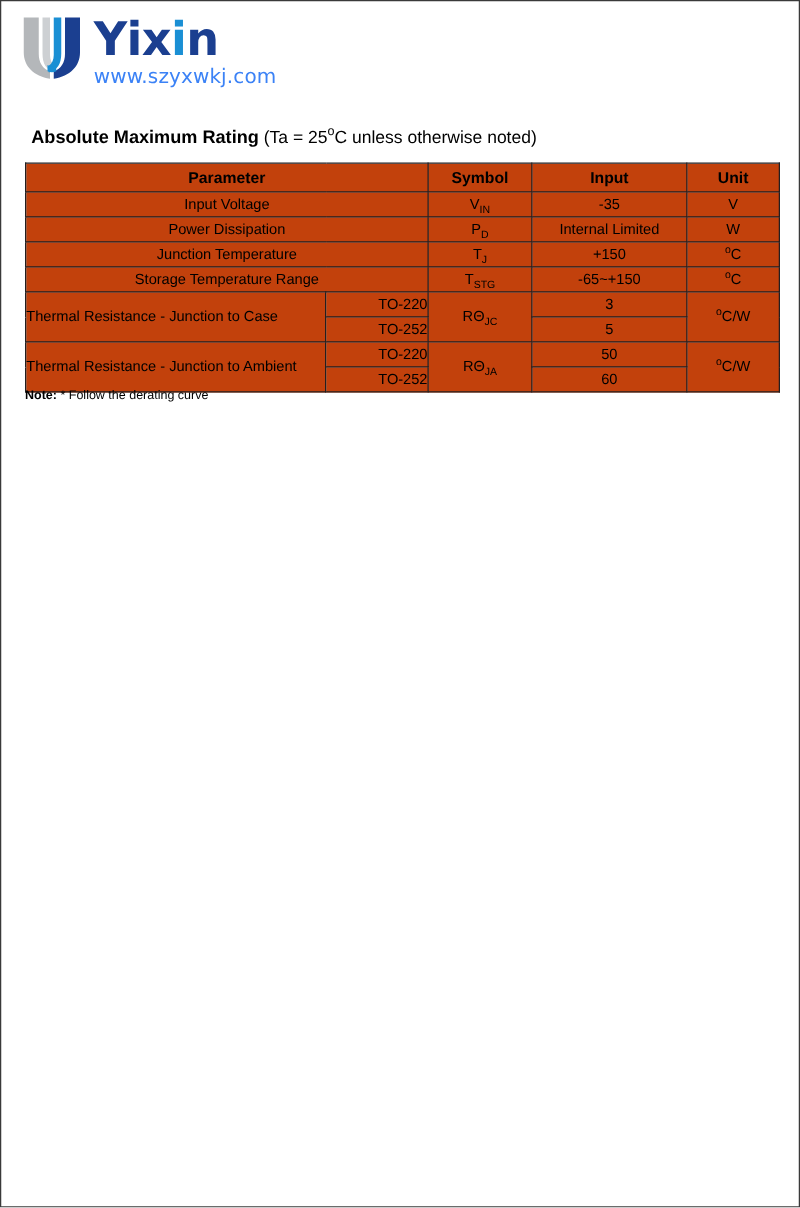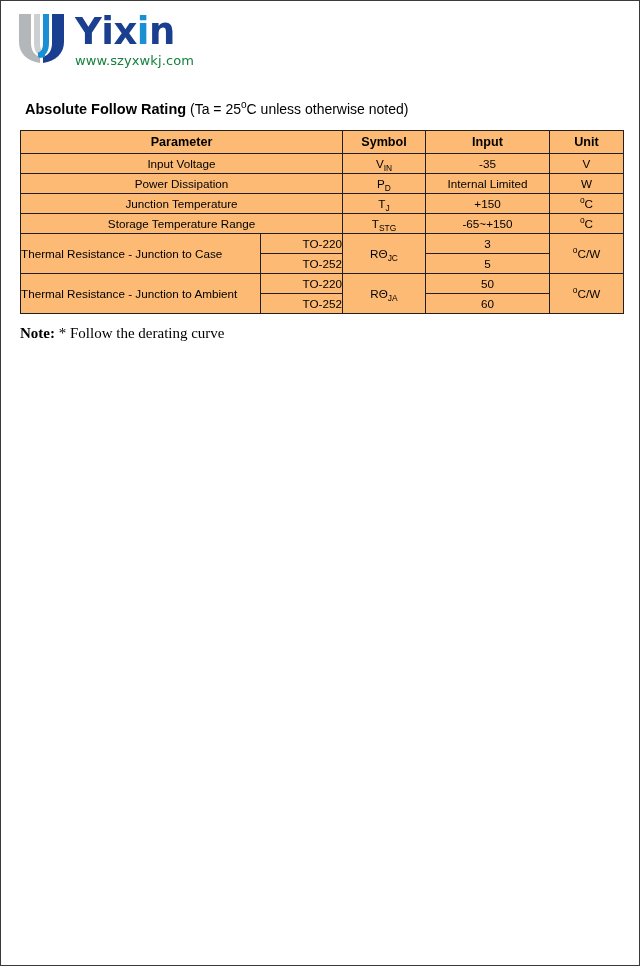--- a/index.html
+++ b/index.html
@@ -51,22 +51,22 @@
     font-size: 37px;
     font-weight: bold;
     letter-spacing: -0.5px;
     line-height: 40px;
     color: #1b3f90;
     white-space: nowrap;
   }
   .brand .lite { color: #1a8fd4; }
   .brand-url {
     font-family: "DejaVu Sans", sans-serif;
-    font-size: 13px;
-    color: #15803d;
+    font-size: 16px;
+    color: #3b82f6;
     line-height: 16px;
     margin-top: 1px;
     letter-spacing: 0.1px;
     white-space: nowrap;
   }
 
   
   .section-title {
     position: absolute;
     left: 24px;
@@ -99,21 +99,21 @@
     width: 603px;
     font-size: 11.7px;
     color: #000;
   }
   table.spec td, table.spec th {
     border: 1px solid #231f20;
     padding: 0;
     height: 19px;
     vertical-align: middle;
     font-weight: normal;
-    background: #fdba74;
+    background: #c2410c;
   }
   table.spec th {
     font-weight: bold;
     font-size: 12.6px;
     text-align: center;
     height: 22px;
   }
   th.col-param { text-align: left; padding-left: 6px; }
 
   td.param {
@@ -145,25 +145,24 @@
   col.c-param { width: 240px; }
   col.c-pkg   { width: 82px; }
   col.c-sym   { width: 83px; }
   col.c-limit { width: 124px; }
   col.c-unit  { width: 74px; }
 
   
   .note {
     position: absolute;
     left: 19px;
-    top: 324px;
-    font-size: 15px;
+    top: 308px;
+    font-size: 10px;
     line-height: 16px;
     white-space: nowrap;
-    font-family: Liberation Serif, serif;
   }
   .note .lbl { font-weight: bold; }
 </style>
 </head>
 <body>
 
 <div class="page">
 
   <div class="header">
     <div class="logo-mark">
@@ -180,21 +179,21 @@
         <path d="M25 42 C27 43.4 30 43.4 32 42 L32 47 C30 48 27 48 25 47 Z" fill="#1a8fd4"></path>
       </svg>
     </div>
     <div class="logo-text-wrap">
       <div class="brand"><span>Yix</span><span class="lite">i</span><span>n</span></div>
       <div class="brand-url">www.szyxwkj.com</div>
     </div>
   </div>
 
   <div class="section-title">
-    <span>Absolute Follow Rating</span><span class="sub"><span> (Ta = 25</span><sup class="deg">o</sup><span>C unless otherwise noted)</span></span>
+    <span>Absolute Maximum Rating</span><span class="sub"><span> (Ta = 25</span><sup class="deg">o</sup><span>C unless otherwise noted)</span></span>
   </div>
 
   <div class="table-wrap">
     <table class="spec">
       <colgroup>
         <col class="c-param">
           <col class="c-pkg">
           <col class="c-sym">
           <col class="c-limit">
           <col class="c-unit">

